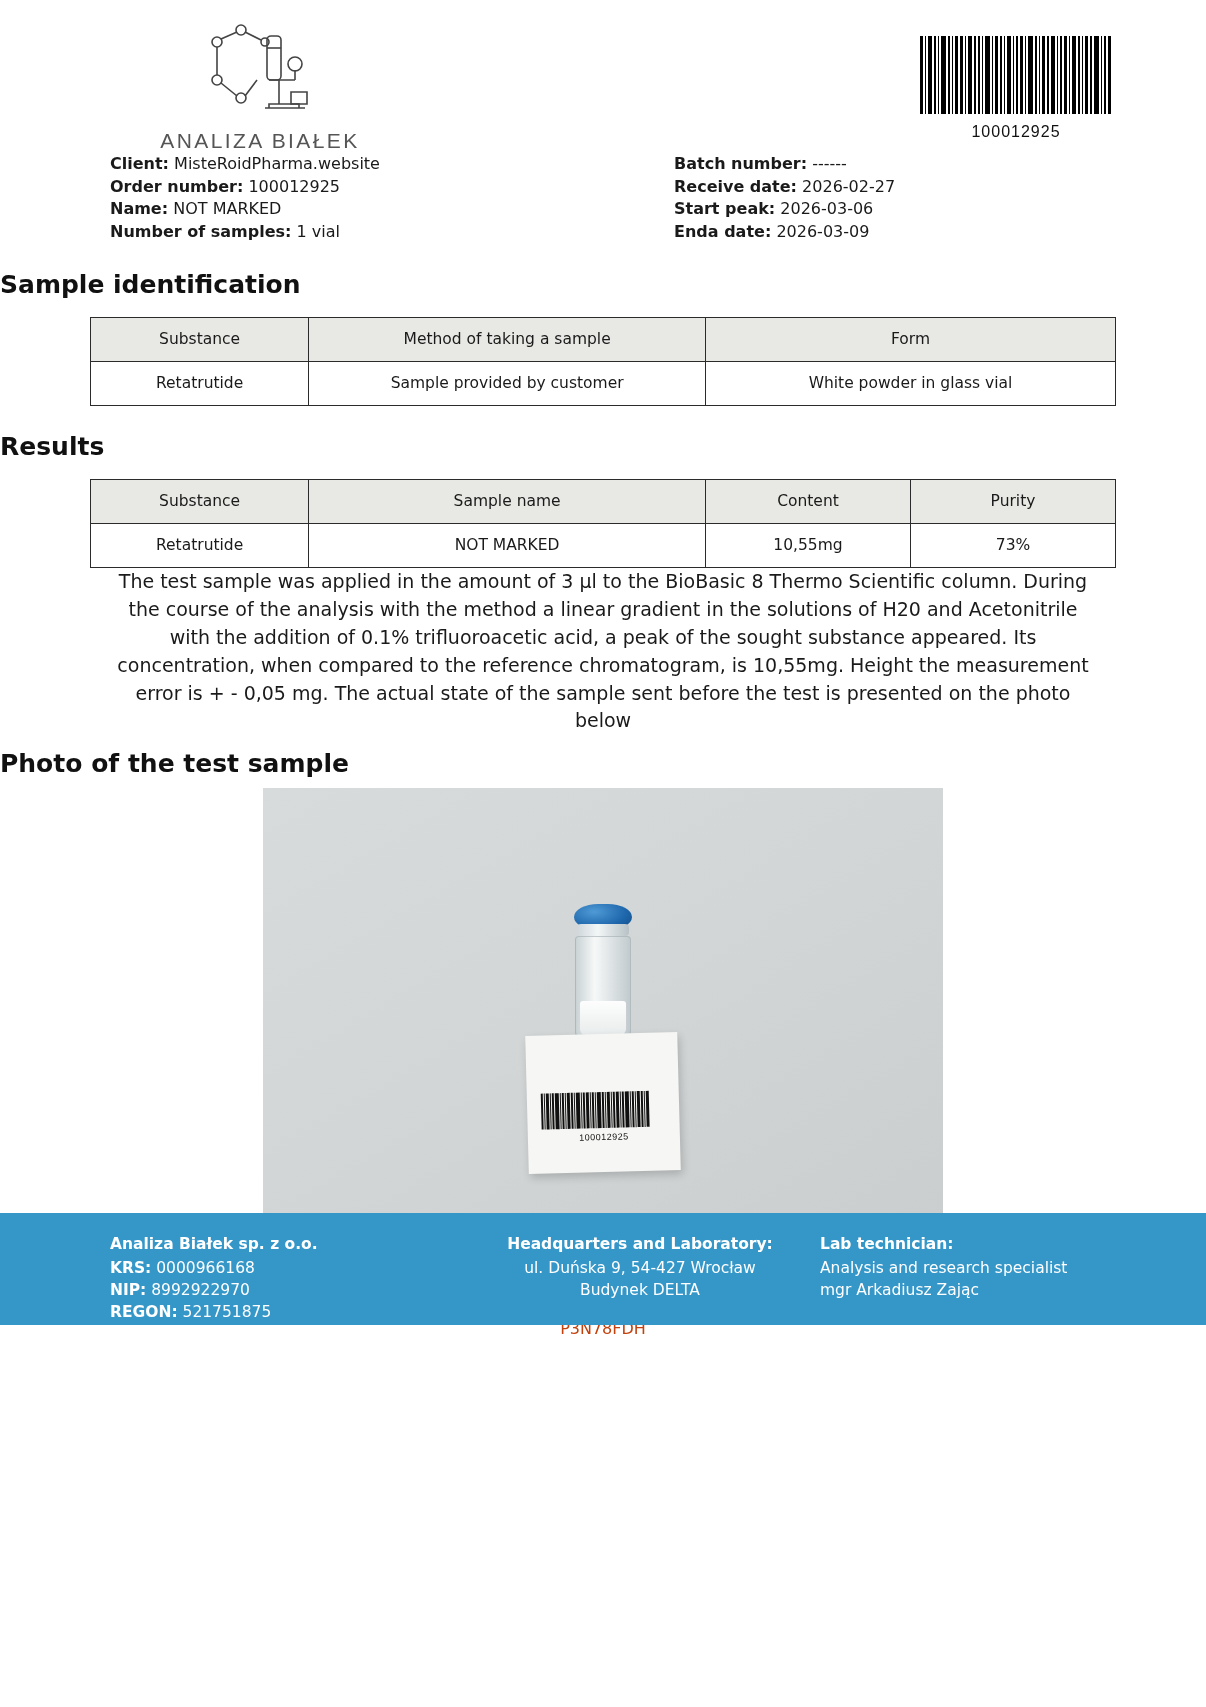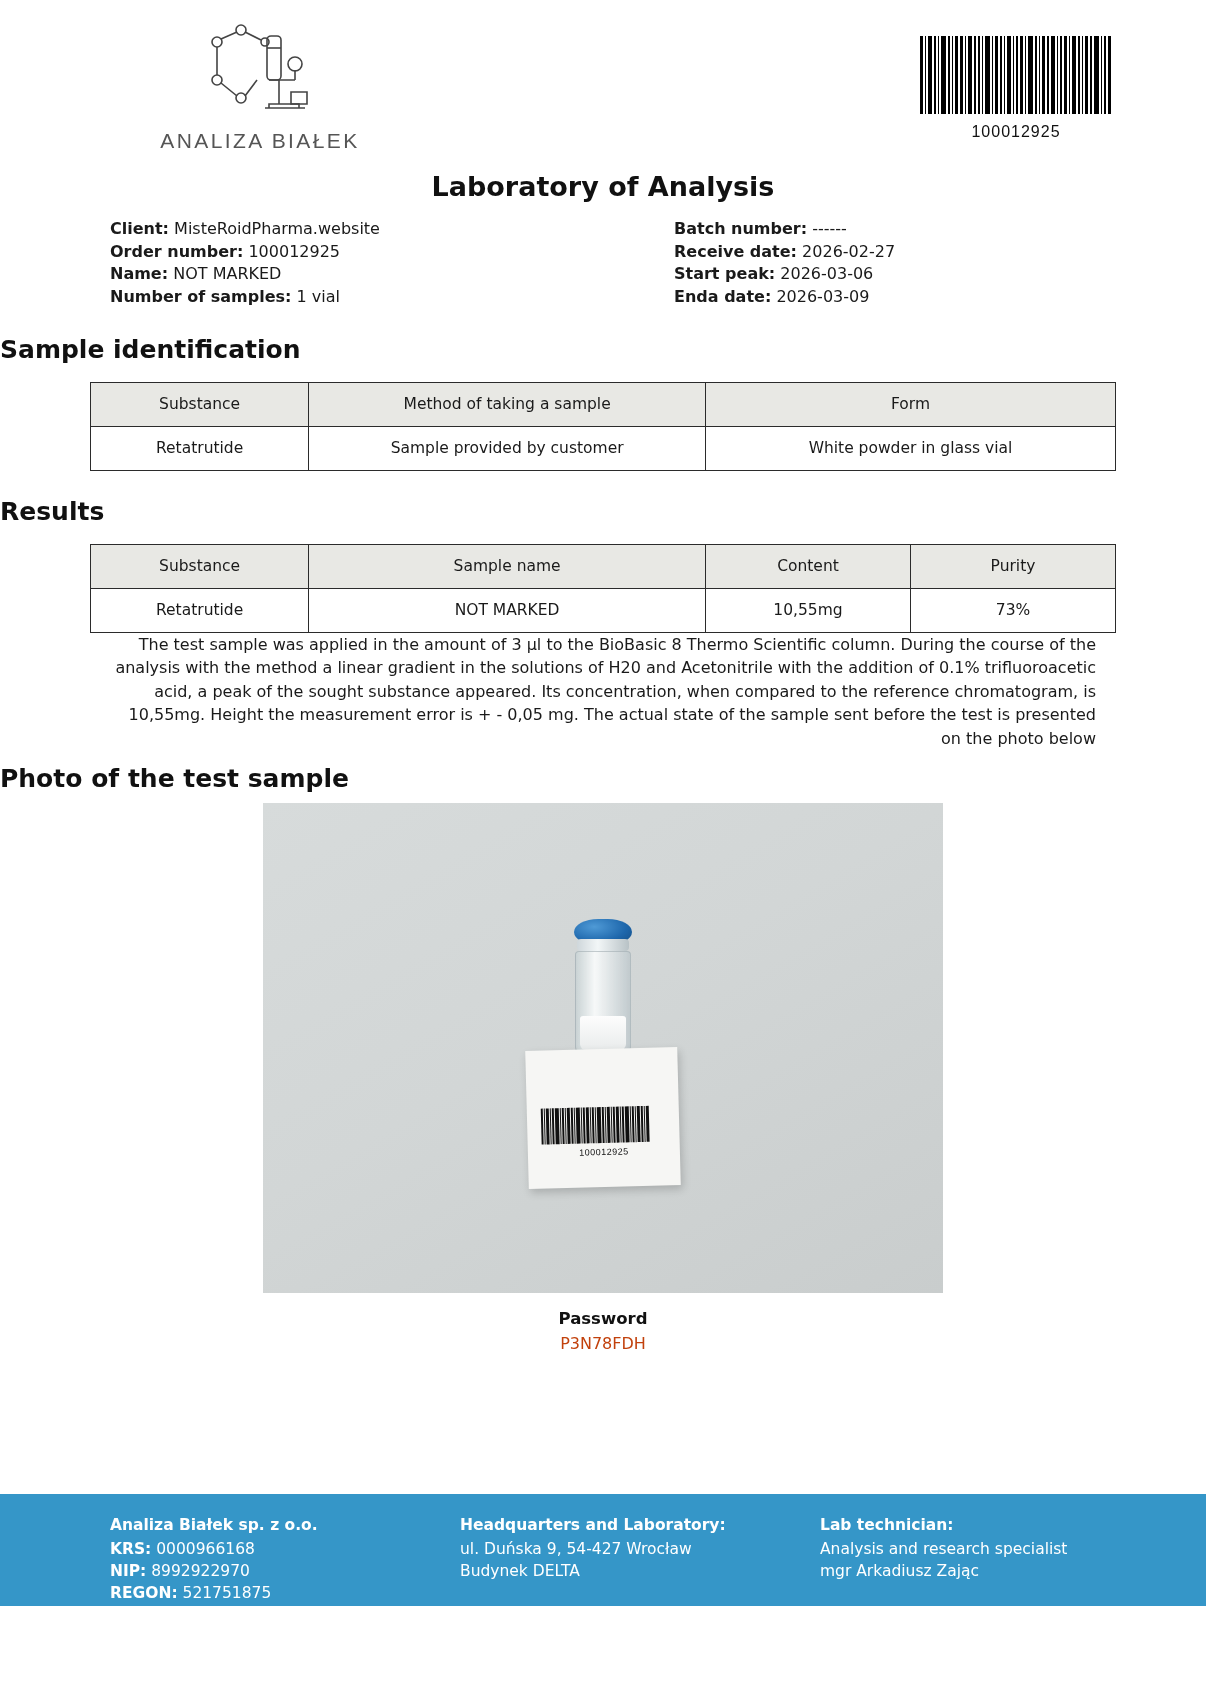--- a/index.html
+++ b/index.html
@@ -6,21 +6,21 @@
   html, body { margin: 0; padding: 0; }
   body {
     width: 1206px;
     height: 1707px;
     background: #ffffff;
     font-family: "DejaVu Sans", "Liberation Sans", sans-serif;
     color: #1a1a1a;
     position: relative;
     overflow: hidden;
   }
-  .page { position: relative; width: 1206px; height: 1606px; }
+  .page { position: relative; width: 1206px; height: 1325px; }
 
   
   .header {
     display: flex;
     justify-content: space-between;
     align-items: flex-start;
     padding: 18px 60px 0 110px;
   }
   .logo-block { width: 300px; text-align: center; }
   .logo-mark { width: 130px; height: 105px; margin: 0 auto; }
@@ -94,23 +94,23 @@
   .c-method { width: 360px; }
   .c-form { width: 372px; }
   .r-sub { width: 198px; }
   .r-name { width: 360px; }
   .r-content { width: 186px; }
   .r-purity { width: 186px; }
 
   
   .comment {
     padding: 0 110px;
-    font-size: 16px;
+    font-size: 19px;
     line-height: 1.47;
-    text-align: right;
+    text-align: center;
     color: #1a1a1a;
   }
 
   
   .photo-wrap { display: flex; justify-content: center; margin-top: 10px; }
   .photo {
     width: 680px;
     height: 490px;
     background: linear-gradient(150deg, #d7dbdb 0%, #d2d6d6 45%, #c9cdcd 100%);
     position: relative;
@@ -175,21 +175,21 @@
     height: 112px;
     background: #3596c8;
     color: #ffffff;
     display: flex;
     padding: 20px 60px 0 110px;
     font-size: 15.5px;
     line-height: 1.42;
   }
   .footer-col { flex: 1; }
   .footer-col.c1 { flex: 0 0 350px; }
-  .footer-col.c2 { flex: 0 0 360px; }
+  .footer-col.c2 { flex: 0 0 360px; text-align: center; }
   .footer b { font-weight: bold; }
   .footer .ftitle { font-weight: bold; margin-bottom: 2px; }
 </style>
 </head>
 <body>
 
 <div class="page">
 
   <div class="header">
     <div class="logo-block">
@@ -257,21 +257,20 @@
           <i style="width:2px"></i>
         <i style="width:5px"></i>
           <i style="width:1px"></i>
           <i style="width:2px"></i>
           <i style="width:3px"></i>
       </div>
       <div class="barcode-num">100012925</div>
     </div>
   </div>
 
-  <h1 class="doc-title">Laboratory of Analysis</h1>
 
   <div class="meta">
     <div class="meta-col left">
       <div class="meta-row">
         <b>Client:</b>
         <span>MisteRoidPharma.website</span>
       </div>
       <div class="meta-row">
         <b>Order number:</b>
         <span>100012925</span>

